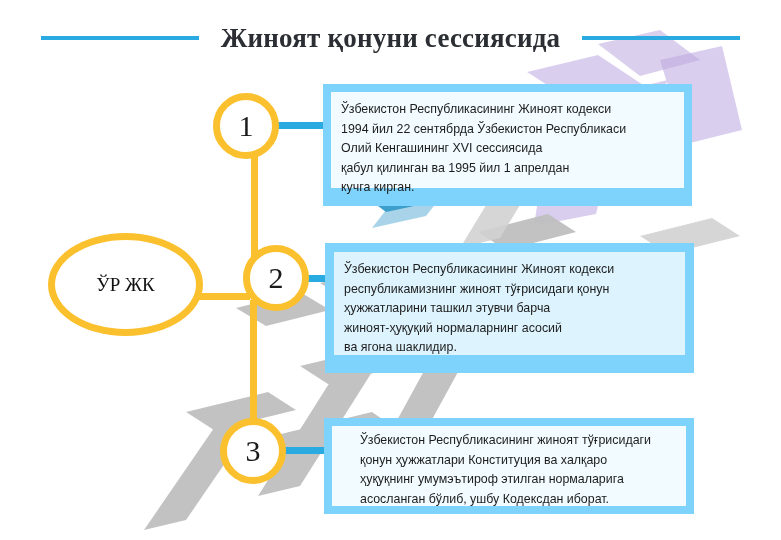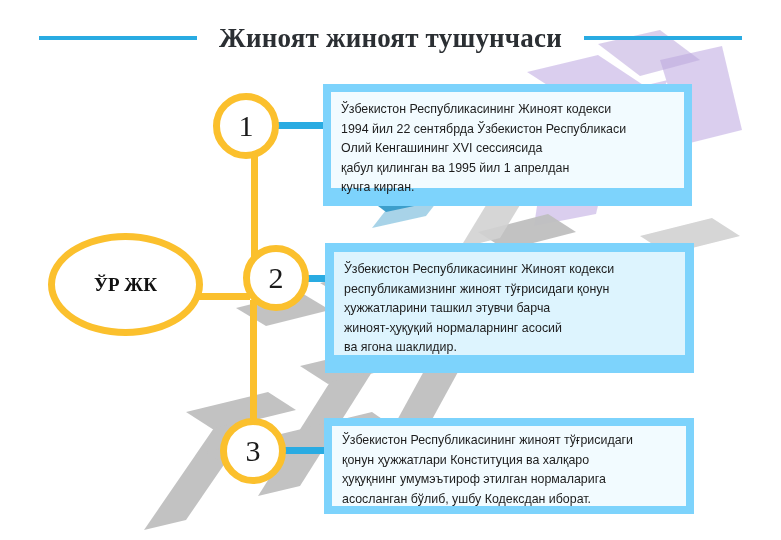--- a/index.html
+++ b/index.html
@@ -92,21 +92,21 @@
   .circle.num {
     width: 66px;
     height: 66px;
   }
   .circle.num.n1 { left: 213px; top: 93px; }
   .circle.num.n2 { left: 243px; top: 245px; }
   .circle.num.n3 { left: 220px; top: 418px; }
 
   .circle-label {
     font-family: "Liberation Serif", serif;
-    font-weight: bold;
+    font-weight: normal;
     font-size: 19px;
     color: #111111;
     white-space: nowrap;
   }
   .circle-number {
     font-family: "Liberation Serif", serif;
     font-size: 30px;
     color: #1a1a1a;
     line-height: 1;
   }
@@ -133,21 +133,21 @@
   .tbox.b1        { left: 323px; top: 84px;  width: 369px; height: 122px; }
   .tbox.b1 .tbox-inner { left: 8px; top: 8px; width: 353px; height: 96px; padding: 8px 10px 0 10px; }
 
   
   .tbox.b2        { left: 325px; top: 243px; width: 369px; height: 130px; }
   .tbox.b2 .tbox-inner { left: 9px; top: 9px; width: 351px; height: 103px; padding: 8px 10px 0 10px;
                           background: rgba(255,255,255,0.74); }
 
   
   .tbox.b3        { left: 324px; top: 418px; width: 370px; height: 96px; }
-  .tbox.b3 .tbox-inner { left: 8px; top: 8px; width: 354px; height: 80px; padding: 5px 10px 0 10px; }
+  .tbox.b3 .tbox-inner { left: 8px; top: 8px; width: 354px; height: 80px; padding: 5px 10px 0 28px; }
 </style>
 </head>
 <body>
 
 <div id="slide">
 
   <svg class="wm-layer" width="781" height="540" viewBox="0 0 781 540" aria-hidden="true">
 
     <g fill="#CDBCE8" opacity="0.72">
       <polygon points="527,72 598,55 690,116 622,133"></polygon>
@@ -183,21 +183,21 @@
     </g>
 
     <g fill="#1C8FC4" opacity="0.85">
       <polygon points="370,200 436,186 452,198 386,212"></polygon>
       <polygon points="386,210 440,198 426,216 372,228" opacity="0.45"></polygon>
     </g>
   </svg>
 
   <div class="title-row">
     <div class="title-rule left"></div>
-    <div class="title-text">Жиноят жиноят тушунчаси</div>
+    <div class="title-text">Жиноят қонуни сессиясида</div>
     <div class="title-rule right"></div>
   </div>
 
   <div class="link h" style="left:198px; top:293px; width:52px;"></div>
 
   <div class="link v" style="left:251px; top:150px; height:112px;"></div>
 
   <div class="link v" style="left:250px; top:300px; height:132px;"></div>
 
   <div class="link-cyan" style="left:274px; top:122px; width:52px;"></div>

